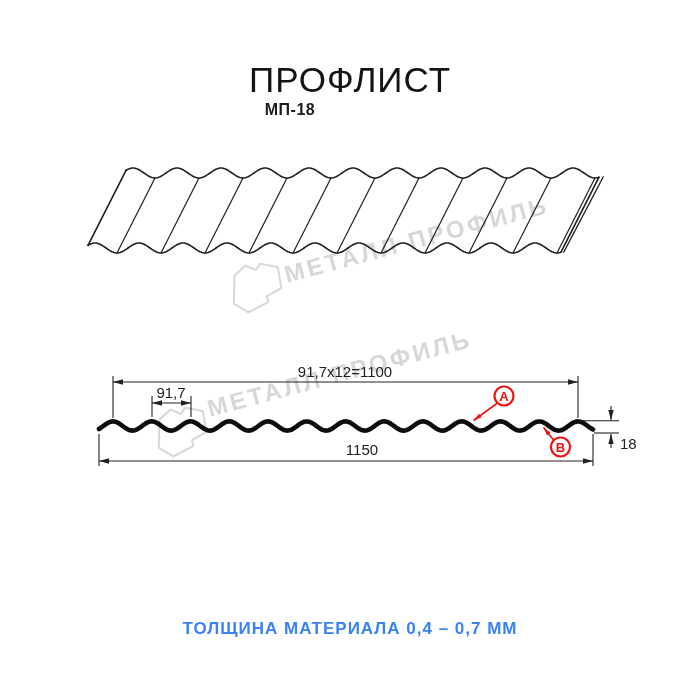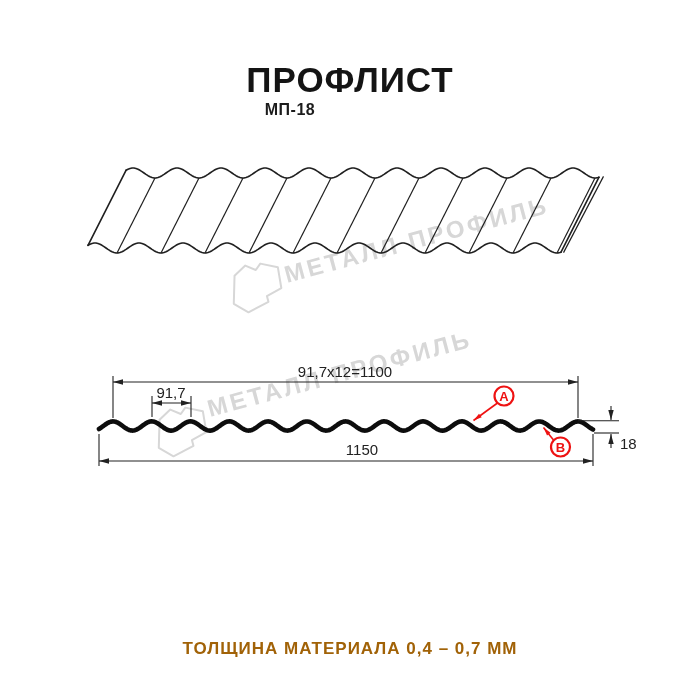--- a/index.html
+++ b/index.html
@@ -4,25 +4,25 @@
 <style>
   :root{
     --ink:#1f1f1f;
     --accent_red:#ee1212;
     --watermark:#d7d7d7;
   }
   html,body{margin:0;padding:0;background:#fff;}
   .page{position:relative;width:700px;height:700px;background:#fff;overflow:hidden;
         font-family:"Liberation Sans", sans-serif;}
   .title{position:absolute;top:60px;left:0;width:700px;text-align:center;
-         font-size:35px;font-weight:bold;letter-spacing:1px;color:#141414;}
+         font-size:35px;font-weight:normal;letter-spacing:1px;color:#141414;}
   .subtitle{position:absolute;top:101px;left:0;width:580px;text-align:center;
          font-size:16px;font-weight:bold;letter-spacing:.5px;color:#1c1c1c;}
   .footer{position:absolute;top:619px;left:0;width:700px;text-align:center;
-         font-size:17px;font-weight:bold;letter-spacing:1px;color:#a16207;margin-top:20px;}
+         font-size:17px;font-weight:bold;letter-spacing:1px;color:#3b82f6;}
   svg{position:absolute;left:0;top:0;}
   .sheetline{fill:none;stroke:var(--ink);stroke-width:1.6;stroke-linejoin:round;stroke-linecap:round;}
   .sheetthin{stroke:var(--ink);stroke-width:1.2;}
   #sheet-diagonals line{stroke:var(--ink);stroke-width:1.2;}
   .profile{fill:none;stroke:#0d0d0d;stroke-width:4.6;stroke-linejoin:round;stroke-linecap:round;}
   .dim{stroke:#222;stroke-width:1.1;}
   .ext{stroke:#222;stroke-width:1.1;}
   .dimtext{font-size:15px;fill:#222;}
   .ink-fill{fill:#222;}
   .red-fill{fill:var(--accent_red);}

